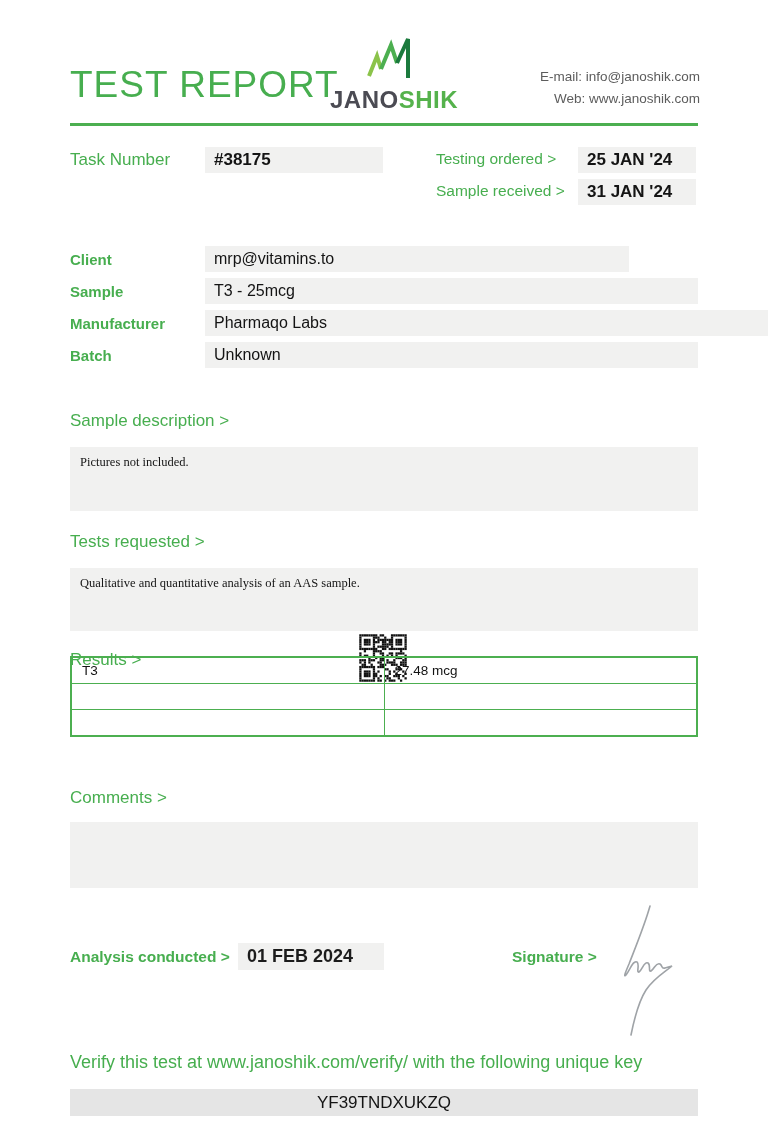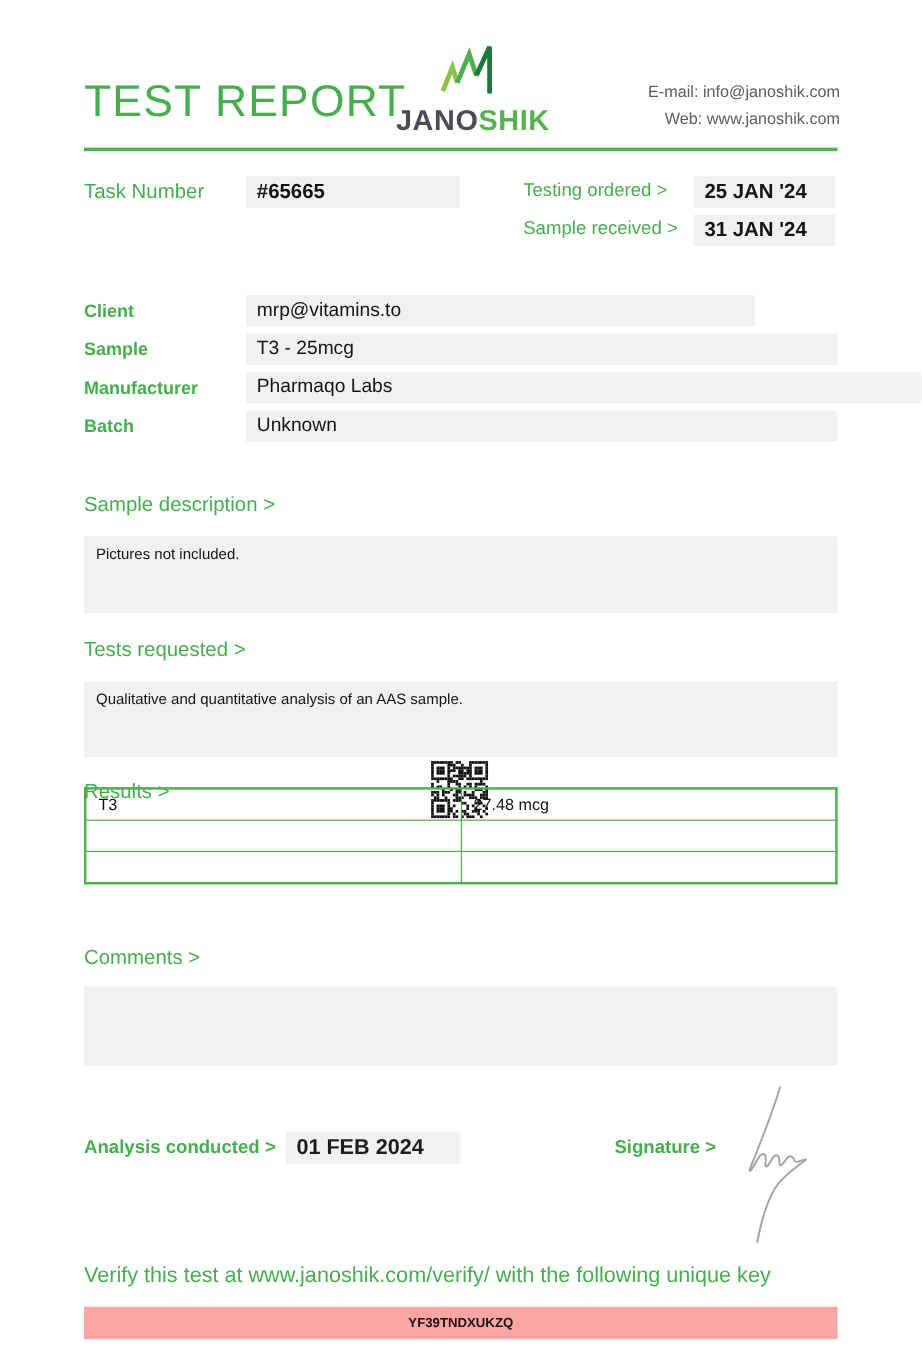--- a/index.html
+++ b/index.html
@@ -14,27 +14,27 @@
   .logo-jano{color:#4b4b53;}
   .logo-shik{color:#55b24c;}
   .contact{right:68px;top:66px;text-align:right;font-size:13.5px;color:#5c5c5c;line-height:1.65;}
   .hr{left:70px;top:123px;width:628px;height:3px;background:#4caf50;}
   .label-lg{font-size:17px;color:#47ae4f;}
   .label-md{font-size:15px;color:#47ae4f;font-weight:bold;}
   .valbox{background:#f1f1f0;display:flex;align-items:center;padding-left:9px;box-sizing:border-box;}
   .val-strong{font-size:17px;font-weight:600;color:#141414;}
   .val-norm{font-size:16px;font-weight:500;color:#141414;}
   .section-label{font-size:17px;color:#47ae4f;}
-  .bigbox{left:70px;width:628px;background:#f1f1f0;box-sizing:border-box;padding:8px 10px;font-size:12.5px;color:#141414;}
+  .bigbox{left:70px;width:628px;background:#f1f1f0;box-sizing:border-box;padding:8px 10px;font-size:12.5px;color:#141414;font-family:Liberation Serif, serif;}
   .qr{left:359px;top:632px;width:48px;height:52px;}
   .rtable{left:70px;top:656px;width:628px;border:2px solid #4caf50;border-collapse:collapse;table-layout:fixed;}
   .rtable td{border:1.5px solid #4caf50;height:25px;font-size:13.5px;padding:0 0 0 10px;color:#141414;}
   .sig{left:608px;top:898px;}
   .verify{left:70px;top:1052px;width:628px;font-size:18px;color:#47ae4f;}
-  .keybox{left:70px;top:1089px;width:628px;height:27px;background:#fca5a5;display:flex;align-items:center;justify-content:center;font-size:11px;color:#141414;font-weight:bold;}
+  .keybox{left:70px;top:1089px;width:628px;height:27px;background:#e5e5e5;display:flex;align-items:center;justify-content:center;font-size:17px;color:#141414;}
 </style>
 </head>
 <body>
 
 <div class="page">
 
   <div class="abs title">TEST REPORT</div>
 
   <div class="abs logo">
     <span>
@@ -50,21 +50,21 @@
   </div>
 
   <div class="abs contact">
     <div>E-mail: info@janoshik.com</div>
     <div>Web: www.janoshik.com</div>
   </div>
 
   <div class="abs hr"></div>
 
   <div class="abs label-lg" style="left:70px;top:150px;">Task Number</div>
-  <div class="abs valbox val-strong" style="left:205px;top:147px;width:178px;height:26px;">#65665</div>
+  <div class="abs valbox val-strong" style="left:205px;top:147px;width:178px;height:26px;">#38175</div>
 
   <div class="abs label-lg" style="left:436px;top:150px;font-size:15.5px;">Testing ordered  &gt;</div>
   <div class="abs valbox val-strong" style="left:578px;top:147px;width:118px;height:26px;">25 JAN '24</div>
 
   <div class="abs label-lg" style="left:436px;top:182px;font-size:15.5px;">Sample received &gt;</div>
   <div class="abs valbox val-strong" style="left:578px;top:179px;width:118px;height:26px;">31 JAN '24</div>
 
   <div class="abs label-md" style="left:70px;top:251px;">Client</div>
   <div class="abs valbox val-norm" style="left:205px;top:246px;width:424px;height:26px;">mrp@vitamins.to</div>
 

